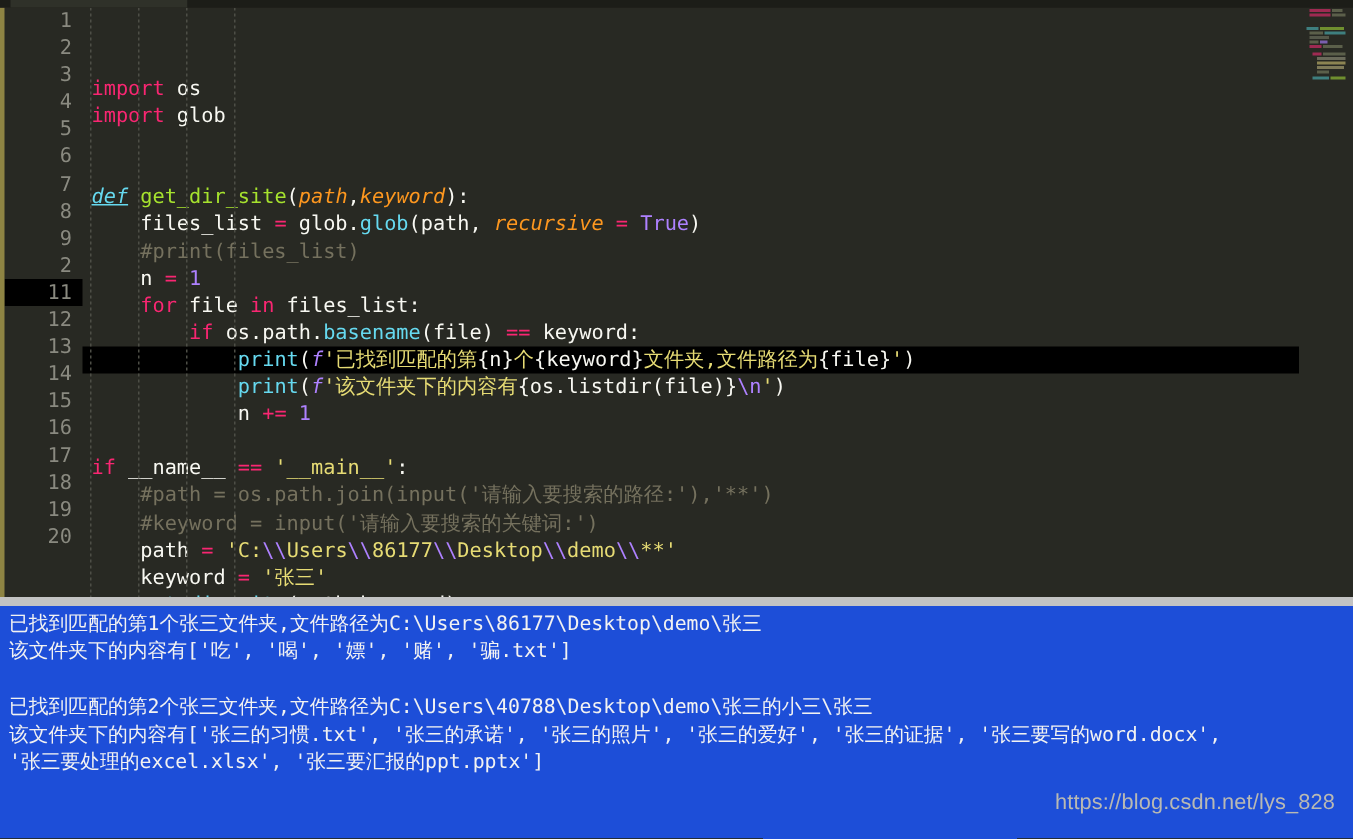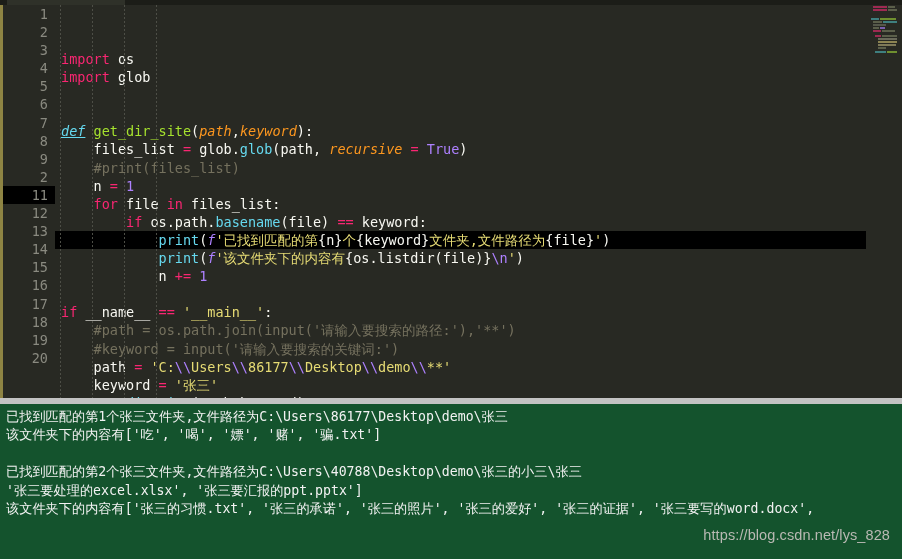--- a/index.html
+++ b/index.html
@@ -144,21 +144,21 @@
     width: 902px; height: 6px;
     background: #c3c3c3;
     z-index: 7;
   }
 
   
   .console {
     position: absolute;
     top: 404px; left: 0;
     width: 902px; height: 155px;
-    background: #14532d;
+    background: #1d4ed8;
     padding: 4px 0 0 3px;
     overflow: hidden;
   }
   .out-line {
     font-size: 13.2px;
     line-height: 18.4px;
     color: #f2f2f2;
     white-space: pre;
     padding-left: 3px;
   }
@@ -241,20 +241,20 @@
       <div class="mm-row" style="top: 46px; left: 21px; width: 10px; background: rgb(111, 143, 47);"></div>
     </div>
 
   <div class="splitter"></div>
 
   <div class="console" id="console">
       <div class="out-line">已找到匹配的第1个张三文件夹,文件路径为C:\Users\86177\Desktop\demo\张三</div>
       <div class="out-line">该文件夹下的内容有['吃', '喝', '嫖', '赌', '骗.txt']</div>
       <div class="out-blank"></div>
       <div class="out-line">已找到匹配的第2个张三文件夹,文件路径为C:\Users\40788\Desktop\demo\张三的小三\张三</div>
+      <div class="out-line">该文件夹下的内容有['张三的习惯.txt', '张三的承诺', '张三的照片', '张三的爱好', '张三的证据', '张三要写的word.docx',</div>
       <div class="out-line">'张三要处理的excel.xlsx', '张三要汇报的ppt.pptx']</div>
-      <div class="out-line">该文件夹下的内容有['张三的习惯.txt', '张三的承诺', '张三的照片', '张三的爱好', '张三的证据', '张三要写的word.docx',</div>
       <div class="out-blank"></div>
     </div>
 
   <div class="watermark">https://blog.csdn.net/lys_828</div>
 
 </div>
 
 </body></html>

